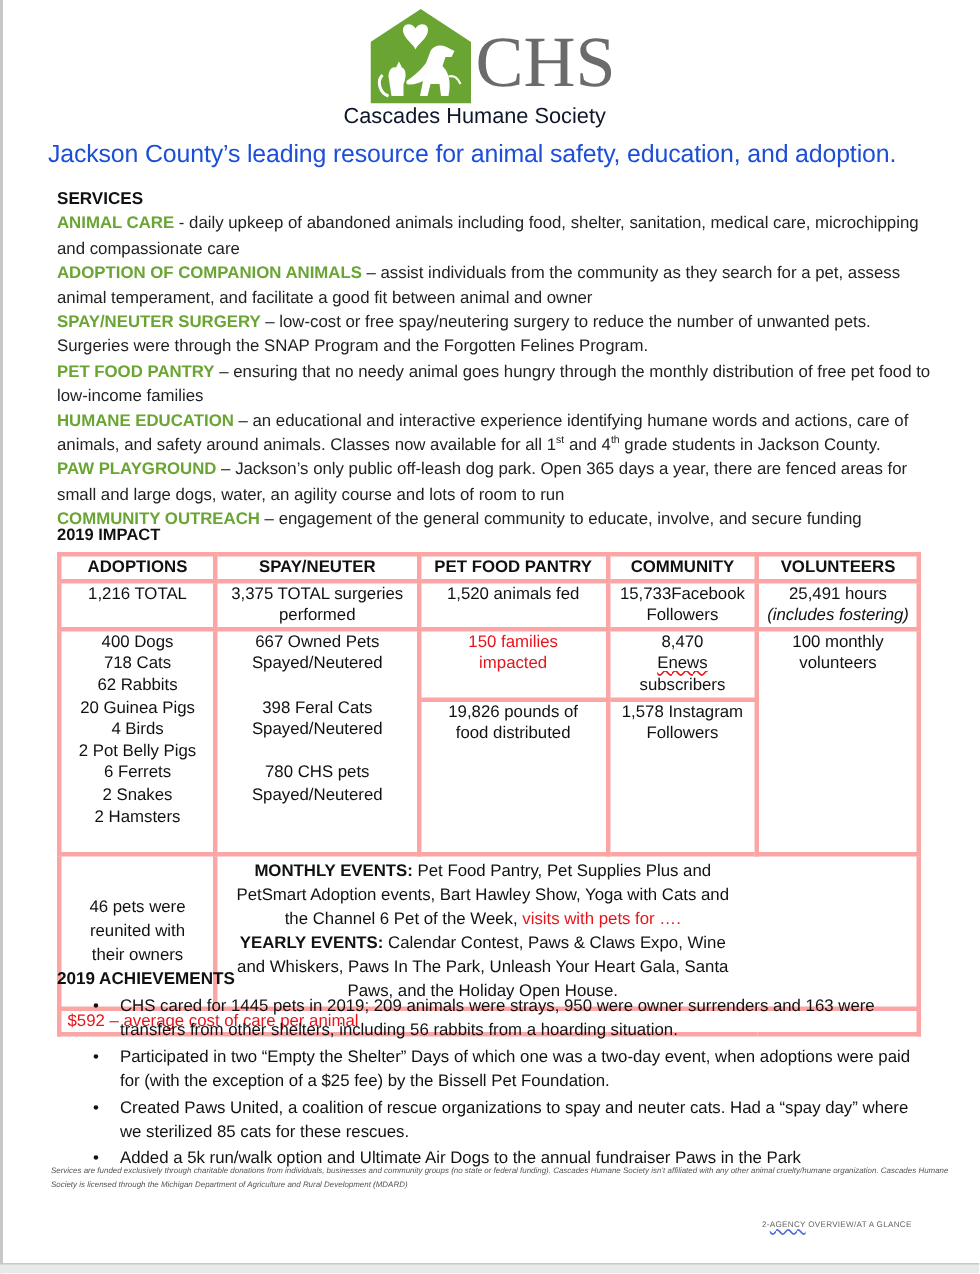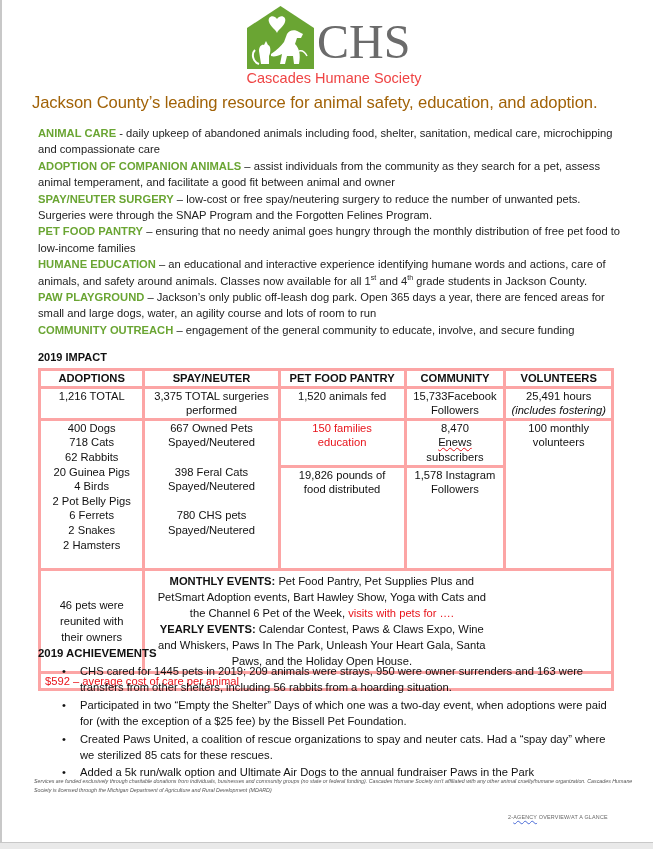--- a/index.html
+++ b/index.html
@@ -4,23 +4,23 @@
 <style>
   * { box-sizing: border-box; margin: 0; padding: 0; }
   html, body { width: 653px; height: 849px; overflow: hidden; background: #ffffff; }
   body { font-family: "Liberation Sans", sans-serif; color: #111; position: relative; }
   .page-edge-left { position: absolute; left: 0; top: 0; width: 2px; height: 849px; background: #c8c8c8; }
   .page-bottom { position: absolute; left: 0; top: 842px; width: 653px; height: 7px; background: #e9e9e9; border-top: 1px solid #c8c8c8; }
 
   .logo { position: absolute; left: 247px; top: 6px; width: 170px; height: 82px; }
   .logo-house { position: absolute; left: 0; top: 0; width: 67px; height: 63px; }
   .logo-chs { position: absolute; left: 70px; top: 12px; font-family: "Liberation Serif", serif; font-size: 48px; color: #6b6b6b; letter-spacing: 0px; line-height: 48px; }
-  .logo-name { position: absolute; left: -18px; top: 64px; width: 210px; font-size: 14.5px; color: #ef4444; text-align: center; white-space: nowrap; }
+  .logo-name { position: absolute; left: -18px; top: 64px; width: 210px; font-size: 14.5px; color: #0f172a; text-align: left; white-space: nowrap; }
 
-  .tagline { position: absolute; left: 32px; top: 93px; font-size: 16.6px; color: #a16207; white-space: nowrap; letter-spacing: -0.1px; }
+  .tagline { position: absolute; left: 32px; top: 93px; font-size: 16.6px; color: #1d4ed8; white-space: nowrap; letter-spacing: -0.1px; }
 
   .content { position: absolute; left: 38px; top: 125px; width: 590px; font-size: 11.2px; line-height: 16.4px; }
   .section-head { font-weight: bold; color: #111; font-size: 11.4px; }
   .svc { color: #222; }
   .svc-name { color: #6aa533; font-weight: bold; }
   sup { font-size: 7px; vertical-align: super; line-height: 0; }
 
   .impact-head { position: absolute; left: 38px; top: 351px; font-weight: bold; font-size: 11px; }
   table.impact { position: absolute; left: 38px; top: 368px; width: 576px; border-collapse: collapse; font-size: 11.2px; line-height: 14.6px; }
   table.impact td, table.impact th { border: 3px solid #fca5a5; text-align: center; vertical-align: top; padding: 0 2px; }
@@ -56,20 +56,21 @@
     <path d="M24 48 C30 44,34 40,37 36 L40 28 C42 24,48 23,52 26 L56 28 L54 32 L50 32 L48 38 C52 42,54 48,52 58 L47 58 L46 50 L40 50 L38 58 L33 58 L35 48 C31 50,27 51,24 50 Z" fill="#fff"></path>
     <path d="M52 45 C56 44,58 46,60 50" stroke="#fff" stroke-width="1.5" fill="none"></path>
   </svg>
   <div class="logo-chs">CHS</div>
   <div class="logo-name">Cascades Humane Society</div>
 </div>
 
 <div class="tagline">Jackson County’s leading resource for animal safety, education, and adoption.</div>
 
 <div class="content">
+  <div class="section-head">SERVICES</div>
   <div class="svc"><span class="svc-name">ANIMAL CARE</span><span> - </span><span>daily upkeep of abandoned animals including food, shelter, sanitation, medical care, microchipping and compassionate care</span></div>
   <div class="svc"><span class="svc-name">ADOPTION OF COMPANION ANIMALS</span><span> – </span><span>assist individuals from the community as they search for a pet, assess animal temperament, and facilitate a good fit between animal and owner</span></div>
   <div class="svc"><span class="svc-name">SPAY/NEUTER SURGERY</span><span> – </span><span>low-cost or free spay/neutering surgery to reduce the number of unwanted pets. Surgeries were through the SNAP Program and the Forgotten Felines Program.</span></div>
   <div class="svc"><span class="svc-name">PET FOOD PANTRY</span><span> – </span><span>ensuring that no needy animal goes hungry through the monthly distribution of free pet food to low-income families</span></div>
   <div class="svc"><span class="svc-name">HUMANE EDUCATION</span><span> – </span><span>an educational and interactive experience identifying humane words and actions, care of animals, and safety around animals. Classes now available for all 1</span><sup>st</sup><span> and 4</span><sup>th</sup><span> grade students in Jackson County.</span></div>
   <div class="svc"><span class="svc-name">PAW PLAYGROUND</span><span> – </span><span>Jackson’s only public off-leash dog park.  Open 365 days a year, there are fenced areas for small and large dogs, water, an agility course and lots of room to run</span></div>
   <div class="svc"><span class="svc-name">COMMUNITY OUTREACH</span><span> – </span><span>engagement of the general community to educate, involve, and secure funding</span></div>
 </div>
 
 <div class="impact-head">2019 IMPACT</div>
@@ -123,21 +124,21 @@
       <span>Spayed/Neutered</span>
       <span>&nbsp;</span>
       <span>398 Feral Cats</span>
       <span>Spayed/Neutered</span>
       <span>&nbsp;</span>
       <span>780 CHS pets</span>
       <span>Spayed/Neutered</span>
     </td>
     <td class="lines red">
           <span>150 families</span>
-          <span>education</span>
+          <span>impacted</span>
         </td>
     <td class="lines">
           <span>
             <span>8,470 </span>
             <span class="spell">Enews</span>
           </span>
           <span>subscribers</span>
         </td>
     <td class="lines" rowspan="2">
           <span>100 monthly</span>

